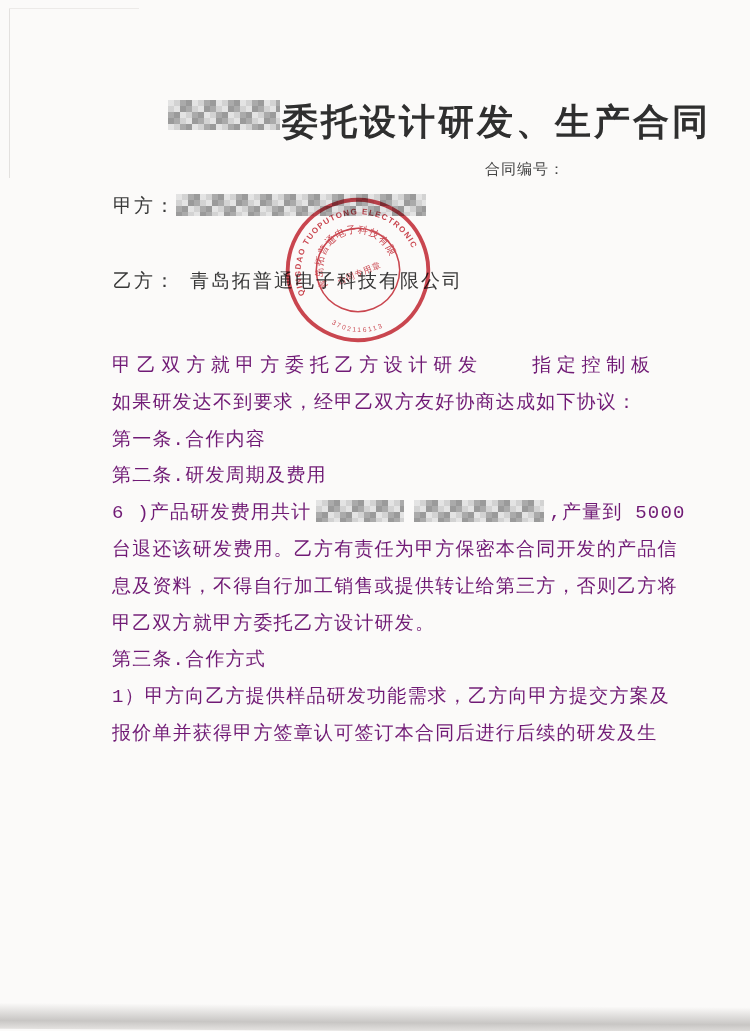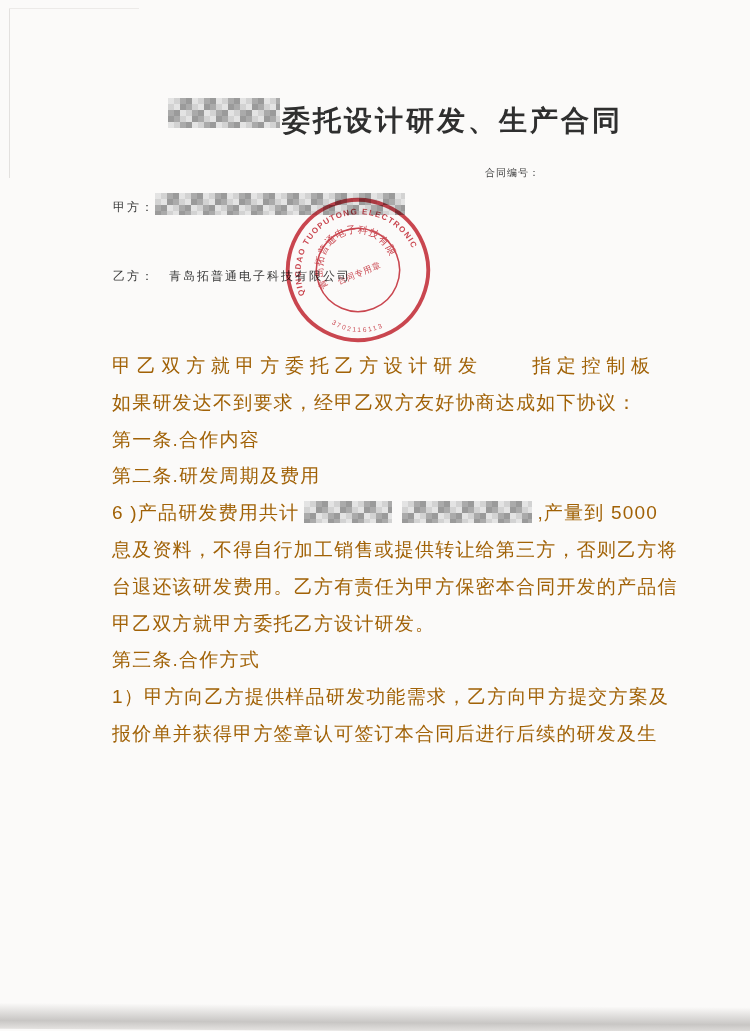--- a/index.html
+++ b/index.html
@@ -14,54 +14,54 @@
   .edge-top{position:absolute;left:9px;top:8px;width:130px;height:1px;background:#eceae8;}
   .edge-bottom{
     position:absolute;left:-10px;bottom:0;width:780px;height:26px;
     background:linear-gradient(to bottom, rgba(200,198,196,0) 0%, #c8c6c4 68%, #e4e2e0 100%);
     transform:rotate(.35deg);
   }
 
   .title-row{position:absolute;left:168px;top:98px;white-space:nowrap;}
   .doc-title{
     display:inline-block;vertical-align:middle;
-    font-size:28px;font-weight:bold;color:#2f2f2f;letter-spacing:3px;
+    font-size:36px;font-weight:bold;color:#2f2f2f;letter-spacing:3px;
   }
   .mosaic{
     display:inline-block;
     background:
       repeating-conic-gradient(rgba(110,110,110,.5) 0% 25%, rgba(225,225,225,.45) 0% 50%) 0 0 / 24px 24px,
       repeating-conic-gradient(#c6c6c6 0% 25%, #e6e6e6 0% 50%) 0 0 / 12px 12px;
   }
   .mosaic-title{width:112px;height:30px;vertical-align:-3px;margin-right:2px;}
   .mosaic-party{width:250px;height:22px;vertical-align:-4px;}
   .mosaic-inline{height:22px;vertical-align:-4px;margin:0 5px;}
 
-  .contract-no{position:absolute;left:485px;top:160px;font-size:10px;letter-spacing:1px;color:#444;margin-top:6px;}
+  .contract-no{position:absolute;left:485px;top:160px;font-size:15px;letter-spacing:1px;color:#444;}
 
-  .party-row{position:absolute;left:113px;font-size:12px;letter-spacing:2px;white-space:nowrap;color:#383838;}
+  .party-row{position:absolute;left:113px;font-size:19px;letter-spacing:2px;white-space:nowrap;color:#383838;}
   .party-a{top:193px;}
   .party-b{top:268px;text-align:right;}
   .party-b .gap{display:inline-block;width:14px;}
 
   .stamp{
     position:absolute;left:281px;top:193px;width:154px;height:154px;
     mix-blend-mode:multiply;opacity:.9;z-index:5;
   }
   .stamp text{fill:#c8333e;}
   .stamp .ring{stroke:#c8333e;fill:none;}
   .stamp .en{font-size:10.5px;letter-spacing:1.6px;font-weight:bold;}
   .stamp .cn{font-size:13px;letter-spacing:1px;}
   .stamp .num{font-size:8.5px;letter-spacing:2.5px;}
   .stamp .center{font-size:11px;letter-spacing:1px;text-anchor:middle;}
 
   .body-text{position:absolute;left:112px;top:348px;width:540px;z-index:2;}
   .line{
     font-size:19px;line-height:36.8px;letter-spacing:1.2px;
-    color:#a16207;white-space:nowrap;
+    color:#701a75;white-space:nowrap;font-family:Liberation Mono, monospace;
   }
   .line.justify{white-space:normal;text-align:justify;text-align-last:justify;letter-spacing:2px;}
 </style>
 </head>
 <body>
 
 <div class="edge-left"></div>
 <div class="edge-top"></div>
 
 <div class="title-row">
@@ -99,21 +99,21 @@
     <text class="center" x="100" y="108">合同专用章</text>
   </g>
 </svg>
 
 <div class="body-text">
     <div class="line justify">甲乙双方就甲方委托乙方设计研发　　指定控制板</div>
     <div class="line">如果研发达不到要求，经甲乙双方友好协商达成如下协议：</div>
     <div class="line">第一条.合作内容</div>
     <div class="line">第二条.研发周期及费用</div>
     <div class="line"><span>6 )产品研发费用共计</span><span class="mosaic mosaic-inline" style="width: 88px;"></span><span class="mosaic mosaic-inline" style="width: 130px;"></span><span>,产量到 5000</span></div>
+    <div class="line">台退还该研发费用。乙方有责任为甲方保密本合同开发的产品信</div>
     <div class="line">息及资料，不得自行加工销售或提供转让给第三方，否则乙方将</div>
-    <div class="line">台退还该研发费用。乙方有责任为甲方保密本合同开发的产品信</div>
     <div class="line">甲乙双方就甲方委托乙方设计研发。</div>
     <div class="line">第三条.合作方式</div>
     <div class="line">1）甲方向乙方提供样品研发功能需求，乙方向甲方提交方案及</div>
     <div class="line">报价单并获得甲方签章认可签订本合同后进行后续的研发及生</div>
   </div>
 
 <div class="edge-bottom"></div>
 
 </body></html>

